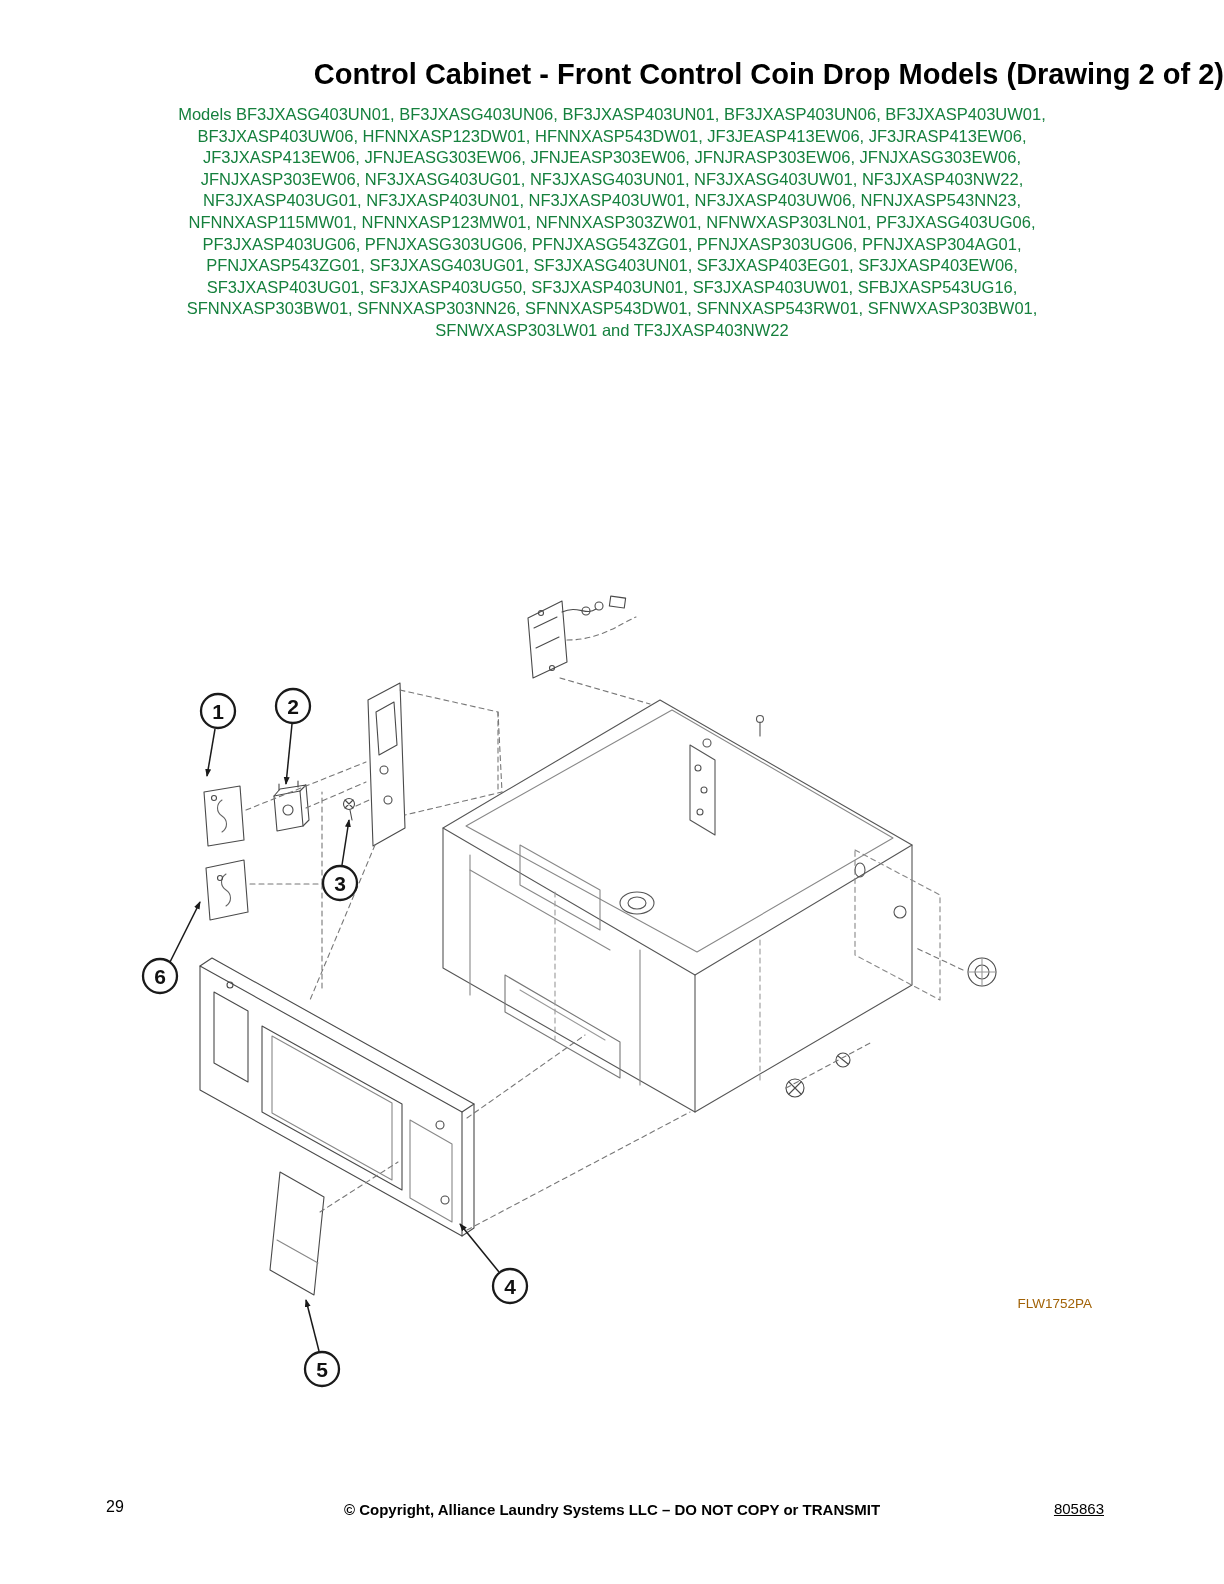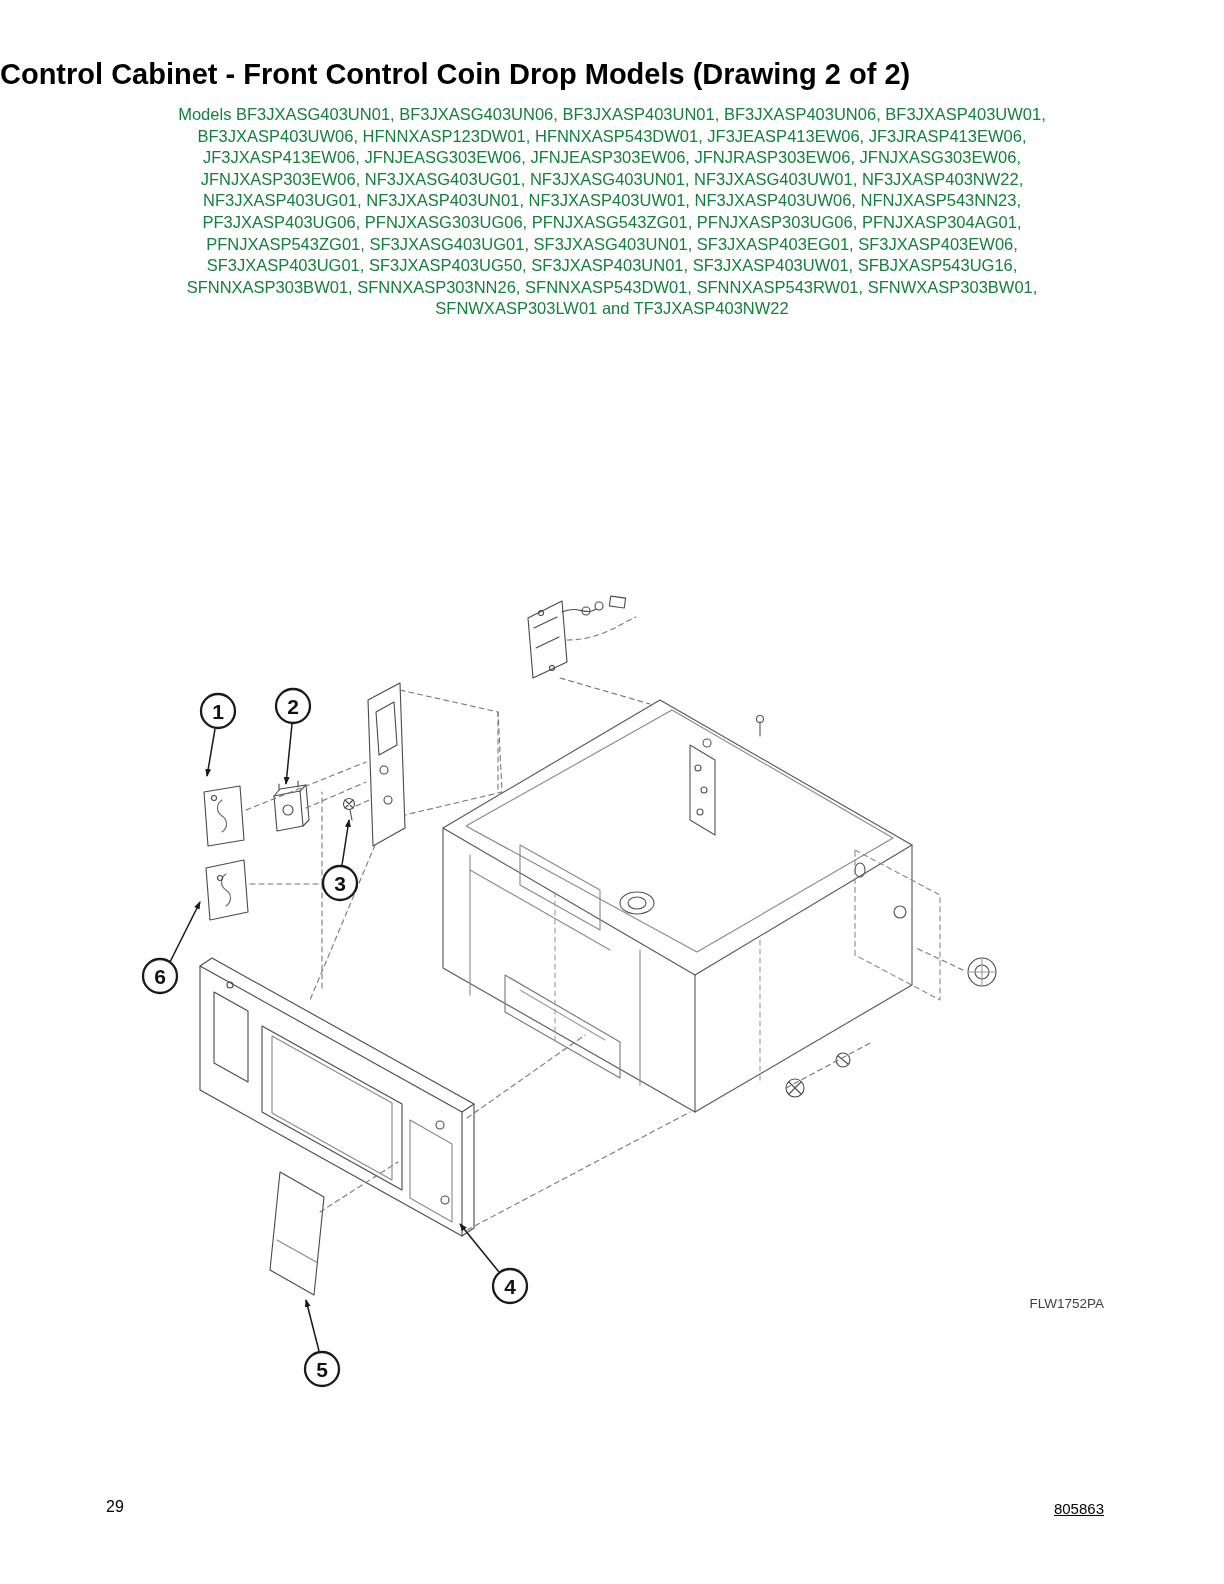--- a/index.html
+++ b/index.html
@@ -11,21 +11,21 @@
     height: 1584px;
     margin: 0 auto;
     background: #ffffff;
     overflow: hidden;
   }
   .title {
     position: absolute;
     top: 58px;
     left: 0;
     width: 100%;
-    text-align: left;
+    text-align: right;
     font-size: 29px;
     font-weight: bold;
     color: #000;
   }
   .models {
     position: absolute;
     top: 104px;
     left: 70px;
     right: 70px;
     text-align: center;
@@ -36,23 +36,23 @@
   .diagram-svg {
     position: absolute;
     top: 0;
     left: 0;
     width: 1224px;
     height: 1584px;
   }
   .figure-code {
     position: absolute;
     top: 1296px;
-    right: 120px;
+    right: 132px;
     font-size: 13.5px;
-    color: #404040;
+    color: #a16207;
   }
   .footer-page {
     position: absolute;
     top: 1498px;
     left: 106px;
     font-size: 16px;
   }
   .footer-copy {
     position: absolute;
     top: 1501px;
@@ -83,20 +83,21 @@
 <div class="page">
 
   <h1 class="title">Control Cabinet - Front Control Coin Drop Models (Drawing 2 of 2)</h1>
 
   <div class="models">
     <div>Models BF3JXASG403UN01, BF3JXASG403UN06, BF3JXASP403UN01, BF3JXASP403UN06, BF3JXASP403UW01,</div>
     <div>BF3JXASP403UW06, HFNNXASP123DW01, HFNNXASP543DW01, JF3JEASP413EW06, JF3JRASP413EW06,</div>
     <div>JF3JXASP413EW06, JFNJEASG303EW06, JFNJEASP303EW06, JFNJRASP303EW06, JFNJXASG303EW06,</div>
     <div>JFNJXASP303EW06, NF3JXASG403UG01, NF3JXASG403UN01, NF3JXASG403UW01, NF3JXASP403NW22,</div>
     <div>NF3JXASP403UG01, NF3JXASP403UN01, NF3JXASP403UW01, NF3JXASP403UW06, NFNJXASP543NN23,</div>
+    <div>NFNNXASP115MW01, NFNNXASP123MW01, NFNNXASP303ZW01, NFNWXASP303LN01, PF3JXASG403UG06,</div>
     <div>PF3JXASP403UG06, PFNJXASG303UG06, PFNJXASG543ZG01, PFNJXASP303UG06, PFNJXASP304AG01,</div>
     <div>PFNJXASP543ZG01, SF3JXASG403UG01, SF3JXASG403UN01, SF3JXASP403EG01, SF3JXASP403EW06,</div>
     <div>SF3JXASP403UG01, SF3JXASP403UG50, SF3JXASP403UN01, SF3JXASP403UW01, SFBJXASP543UG16,</div>
     <div>SFNNXASP303BW01, SFNNXASP303NN26, SFNNXASP543DW01, SFNNXASP543RW01, SFNWXASP303BW01,</div>
     <div>SFNWXASP303LW01 and TF3JXASP403NW22</div>
   </div>
 
   <svg class="diagram-svg" viewBox="0 0 1224 1584" xmlns="http://www.w3.org/2000/svg">
     <defs>
       <marker id="arr" markerWidth="9" markerHeight="8" refX="7" refY="3" orient="auto" markerUnits="userSpaceOnUse">
@@ -257,15 +258,16 @@
         <line x1="170" y1="962" x2="200" y2="902" stroke="#1a1a1a" stroke-width="1.5" marker-end="url(#arr)"></line>
         <circle cx="160" cy="976" r="17" fill="#fff" stroke="#1a1a1a" stroke-width="2.3"></circle>
         <text class="callout-text" x="160" y="984" text-anchor="middle">6</text>
       </g>
     </g>
   </svg>
 
   <div class="figure-code">FLW1752PA</div>
 
   <div class="footer-page">29</div>
+  <div class="footer-copy">© Copyright, Alliance Laundry Systems LLC – DO NOT COPY or TRANSMIT</div>
   <div class="footer-doc">805863</div>
 
 </div>
 
 </body></html>

